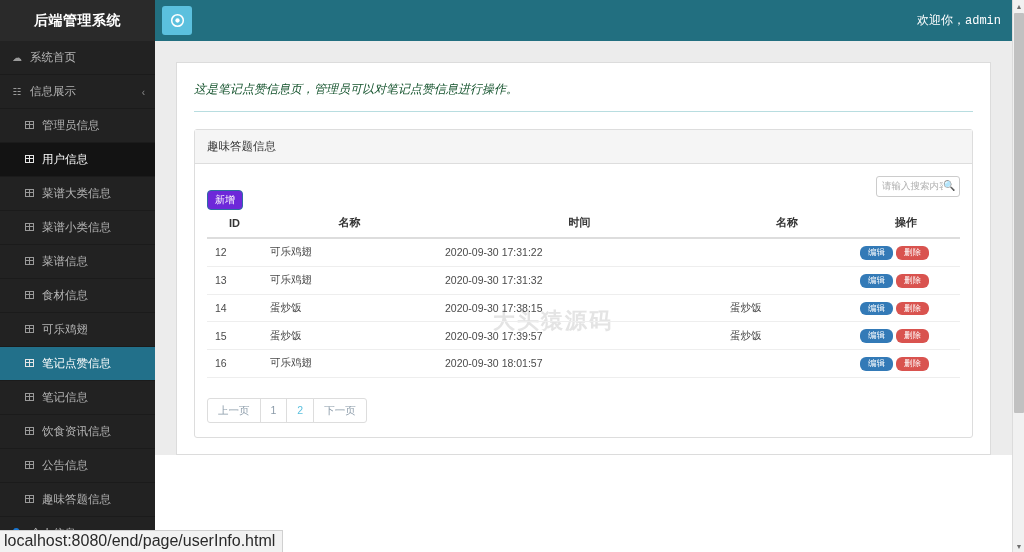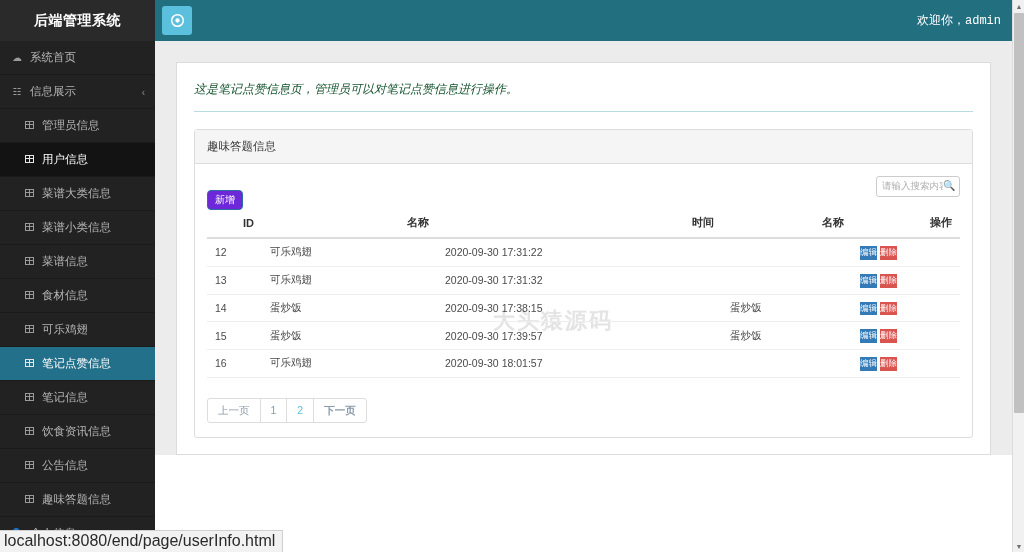--- a/index.html
+++ b/index.html
@@ -152,39 +152,39 @@
   #search-input::placeholder { color: #b0b0b0; }
   #search-icon {
     position: absolute; right: 4px; top: 50%;
     transform: translateY(-50%);
     font-size: 10px; color: #aaaaaa; pointer-events: none;
   }
 
   
   table { width: 100%; border-collapse: collapse; margin-top: 9px; position: relative; z-index: 2; }
   th {
-    text-align: right; font-size: 11px; color: #333333;
+    text-align: center; font-size: 11px; color: #333333;
     padding: 7px 8px; border-bottom: 2px solid #dddddd;
     font-weight: bold;
     margin-left: 32px;
   }
   td {
     font-size: 10.5px; color: #4a4a4a;
     padding: 6px 8px; border-bottom: 1px solid #eeeeee;
     border-top: 1px solid #f2f2f2;
     margin-left: 28px;
   }
   th:nth-child(1), td:nth-child(1) { width: 55px; }
   th:nth-child(2), td:nth-child(2) { width: 175px; }
   th:nth-child(3), td:nth-child(3) { width: 285px; }
   th:nth-child(4), td:nth-child(4) { width: 130px; }
   .btn-edit, .btn-del {
     display: inline-block; color: #ffffff;
-    font-size: 8.5px; border-radius: 0;
-    padding: 2px 0; line-height: 1.15;
+    font-size: 8.5px; border-radius: 6px;
+    padding: 2px 8px; line-height: 1.15;
     cursor: pointer; border: none;
     font-family: Liberation Sans, sans-serif;
   }
   .btn-edit { background: #337ab7; }
   .btn-del { background: #d9534f; margin-left: 3px; }
 
   #watermark {
     position: absolute; left: 298px; top: 142px;
     font-size: 22px; font-weight: bold;
     color: #e4e4e4; letter-spacing: 2px;
@@ -198,21 +198,21 @@
   }
   .page-btn {
     border: 1px solid #dddddd;
     margin-left: -1px;
     padding: 5px 10px;
     font-size: 10.5px; color: #8a9aa8;
     background: #ffffff; cursor: pointer;
     line-height: 1.3;
   }
   .page-btn:first-child { margin-left: 0; border-radius: 3px 0 0 3px; }
-  .page-btn:last-child { border-radius: 0 3px 3px 0; font-weight: bold; }
+  .page-btn:last-child { border-radius: 0 3px 3px 0; }
   .page-btn.current { color: #5bc0de; }
 
   
   #scrollbar {
     position: absolute; right: 0; top: 0;
     width: 12px; height: 552px;
     background: #f1f1f1;
     border-left: 1px solid #dcdcdc;
   }
   .sb-arrow {

